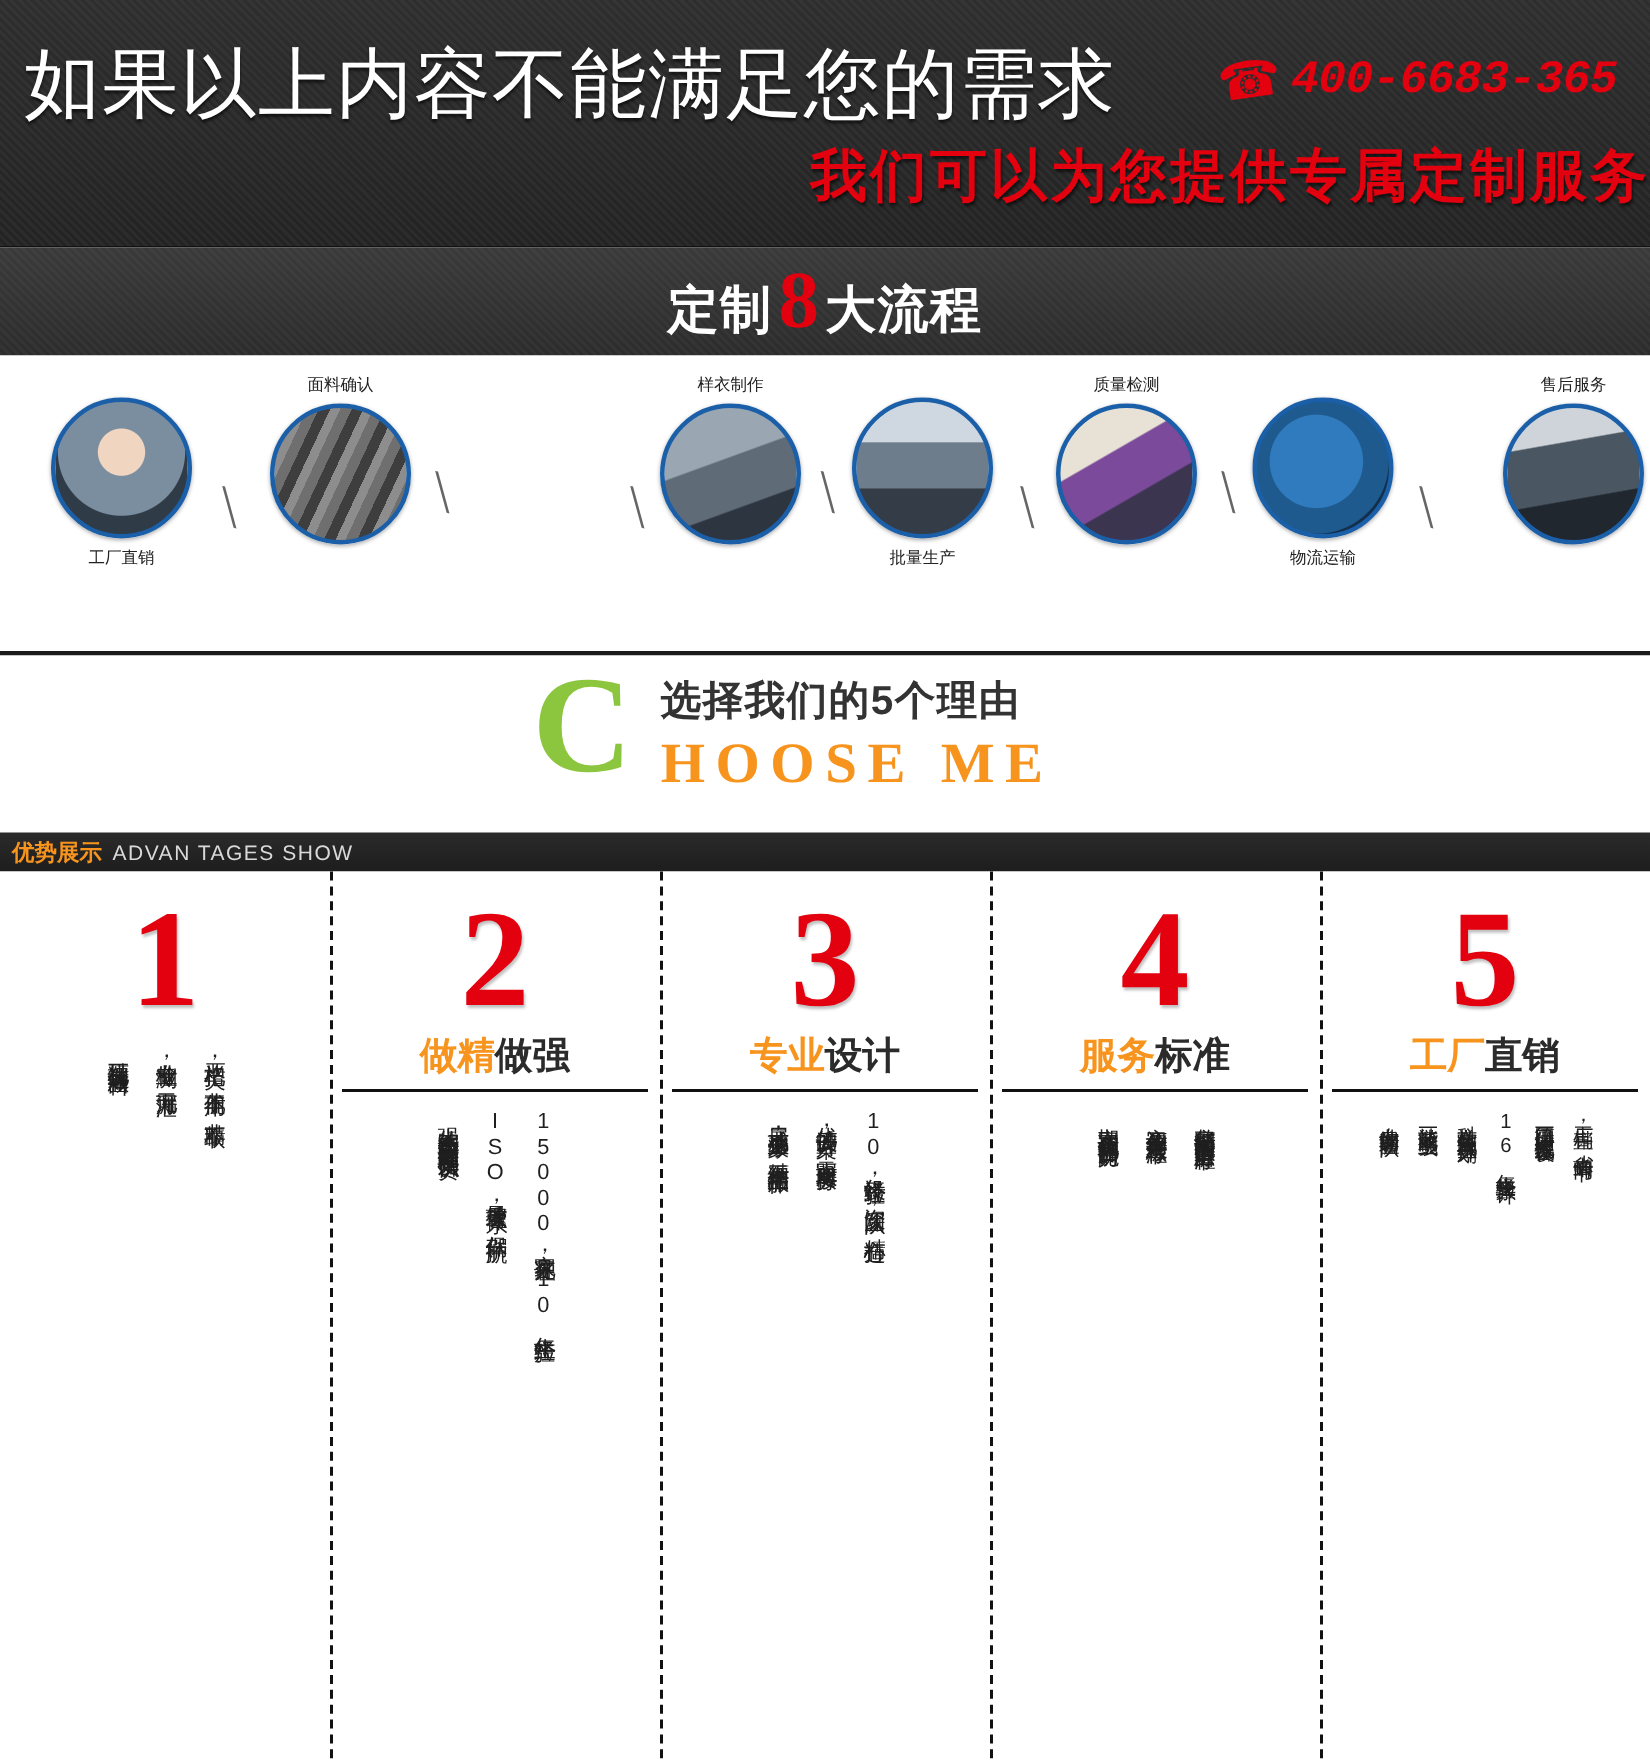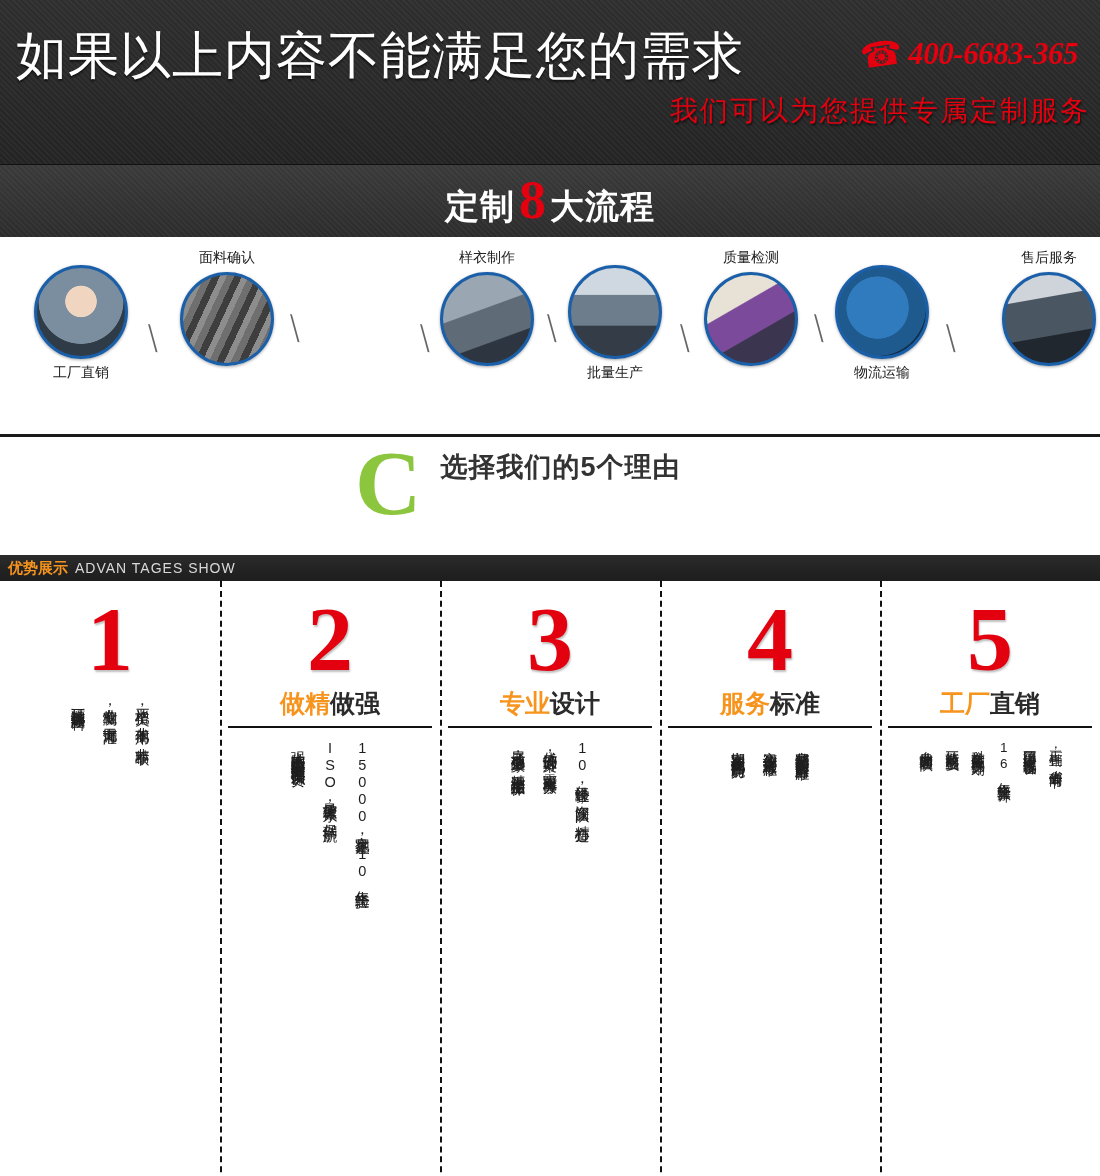--- a/index.html
+++ b/index.html
@@ -45,30 +45,30 @@
     color: #e3000f;
     font-size: 34px;
     line-height: 1;
     transform: rotate(-8deg);
   }
   .hdr-phone .tel-num {
     color: #e3000f;
     font-size: 31px;
     font-weight: bold;
     font-style: italic;
-    font-family: Liberation Serif, serif;
+    font-family: Liberation Mono, monospace;
     letter-spacing: -0.5px;
   }
   .hdr-line2 {
     position: absolute;
-    right: 10px;
+    right: 0;
     top: 92px;
     color: #e3000f;
-    font-size: 28px;
-    font-weight: normal;
+    font-size: 38px;
+    font-weight: bold;
     letter-spacing: 2px;
     text-shadow: 1px 2px 2px rgba(0,0,0,.55);
     white-space: nowrap;
   }
 
   
   .band-title {
     position: relative;
     width: 1100px;
     height: 72px;
@@ -116,21 +116,21 @@
     width: 94px;
     height: 94px;
     border-radius: 50%;
     margin: 0 auto;
     border: 3px solid #1a5fa8;
     box-shadow: 0 1px 3px rgba(0,0,0,.35);
     overflow: hidden;
     position: relative;
   }
   .step .cap {
-    font-size: 14px;
+    font-size: 11px;
     color: #222;
     margin-top: 5px;
     white-space: nowrap;
   }
   .step.up .cap { margin-top: 0; margin-bottom: 5px; }
   .arrow {
     position: absolute;
     width: 26px;
     height: 26px;
     color: #666;
@@ -334,20 +334,21 @@
     <div class="cap">售后服务</div>
     <div class="photo p8"></div>
   </div>
 </div>
 
 <div class="choose">
   <div class="choose-wrap">
     <span class="big-c">C</span>
     <div class="choose-text">
       <div class="choose-cn">选择我们的5个理由</div>
+      <div class="choose-en">HOOSE  ME</div>
     </div>
   </div>
 </div>
 
 <div class="adv-bar">
   <span class="adv-cn">优势展示</span>
   <span class="adv-en">ADVAN TAGES SHOW</span>
 </div>
 
 <div class="cols">

